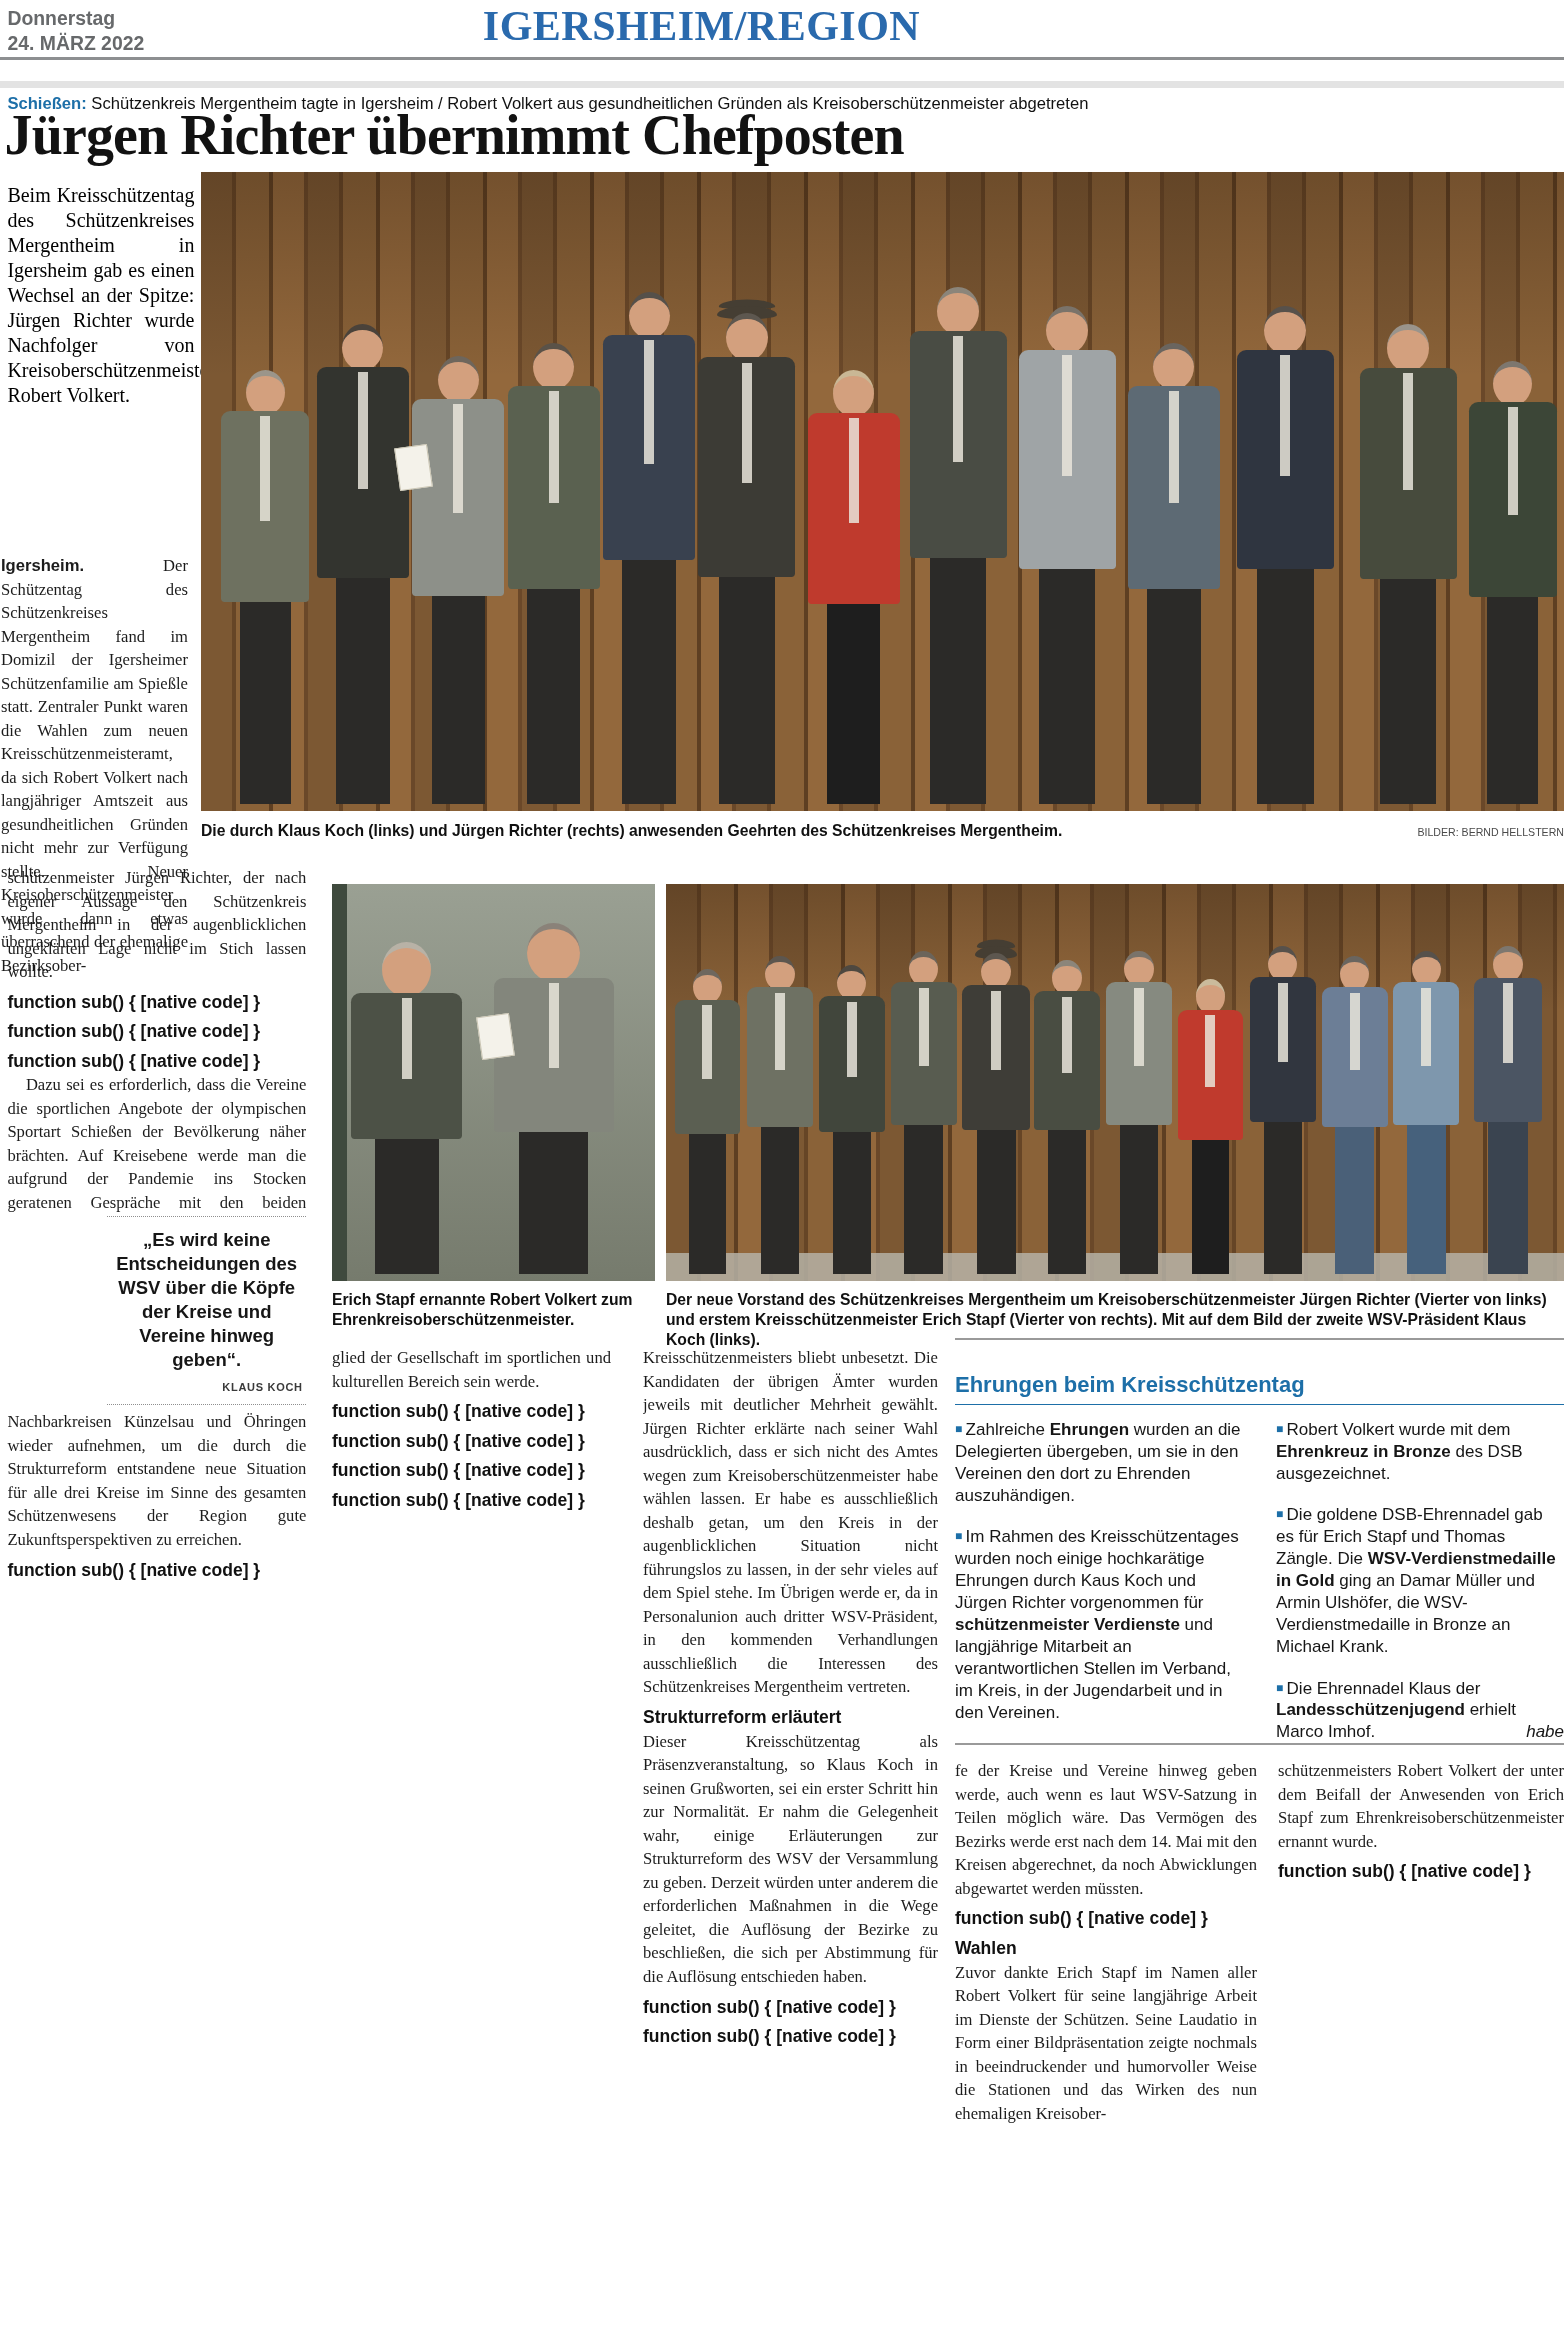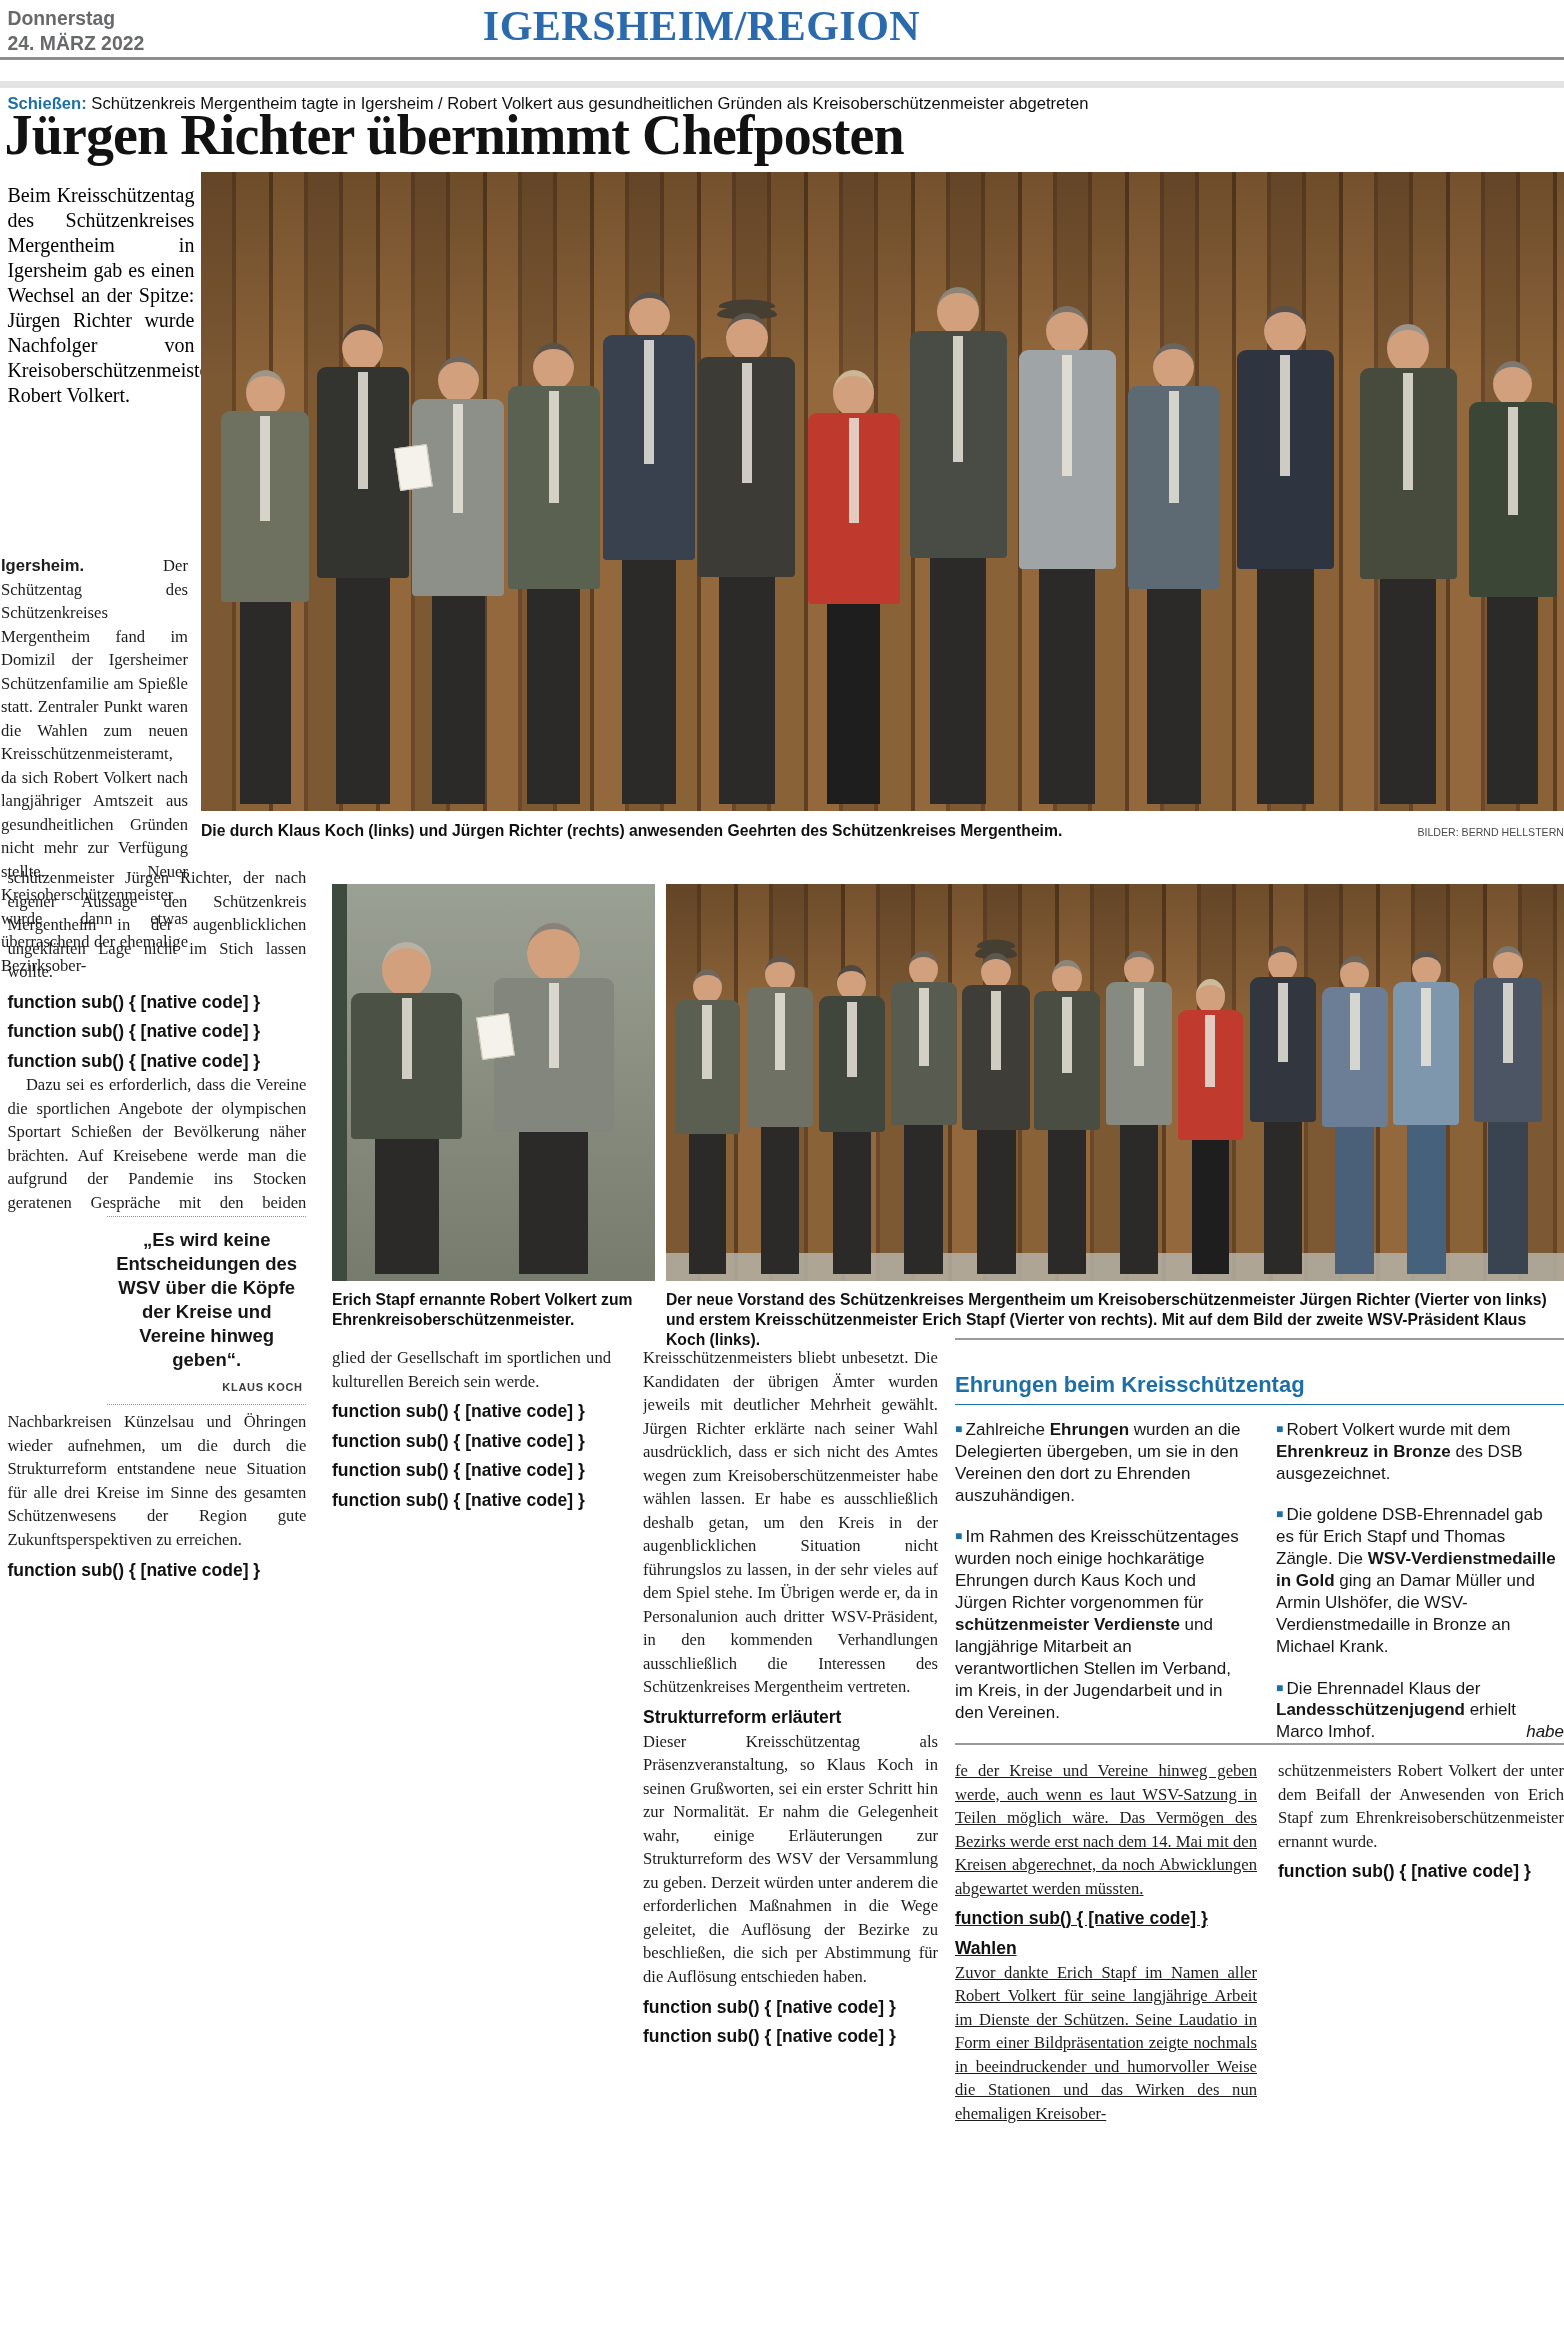--- a/index.html
+++ b/index.html
@@ -22,21 +22,21 @@
         text-align:justify;hyphens:auto;color:#000;}
   .col{text-align:justify;hyphens:auto;}
   .col p.para{margin:0;font-size:16.6px;line-height:23.5px;}
   .col p.indent{text-indent:18.5px;}
   .col h3.subhead{margin:7.4px 0 1.8px;font:bold 17.5px/22px "Liberation Sans",sans-serif;
         text-align:left;color:#111;}
   .col1top{left:1px;top:554px;width:187px;}
   .col1bottom{left:7.4px;top:866px;width:299px;height:1477px;overflow:hidden;}
   .col2{left:332px;top:1346px;width:279px;height:999px;overflow:hidden;}
   .col3{left:643px;top:1346px;width:295px;height:999px;overflow:hidden;}
-  .col4{left:955px;top:1759px;width:302px;height:587px;overflow:hidden;text-decoration:underline;}
+  .col4{left:955px;top:1759px;width:302px;height:587px;overflow:hidden;}
   .col5{left:1278px;top:1759px;width:286px;height:587px;overflow:hidden;}
   .lead-in{font-family:"Liberation Sans",sans-serif;font-weight:bold;}
   
   .pullquote{float:right;width:192px;margin:1.8px 0 5.5px 11px;padding:11px 3.7px 9.2px;
         border-top:1.8px dotted #8f8f8f;border-bottom:1.8px dotted #8f8f8f;text-indent:0;}
   .pq-text{font:bold 18.5px/24px "Liberation Sans",sans-serif;text-align:center;color:#161616;}
   .pq-attr{font:bold 11px/14.8px "Liberation Sans",sans-serif;letter-spacing:0.7px;
         text-align:right;color:#3a3a3a;margin-top:7.4px;}
   
   .photo{overflow:hidden;}

